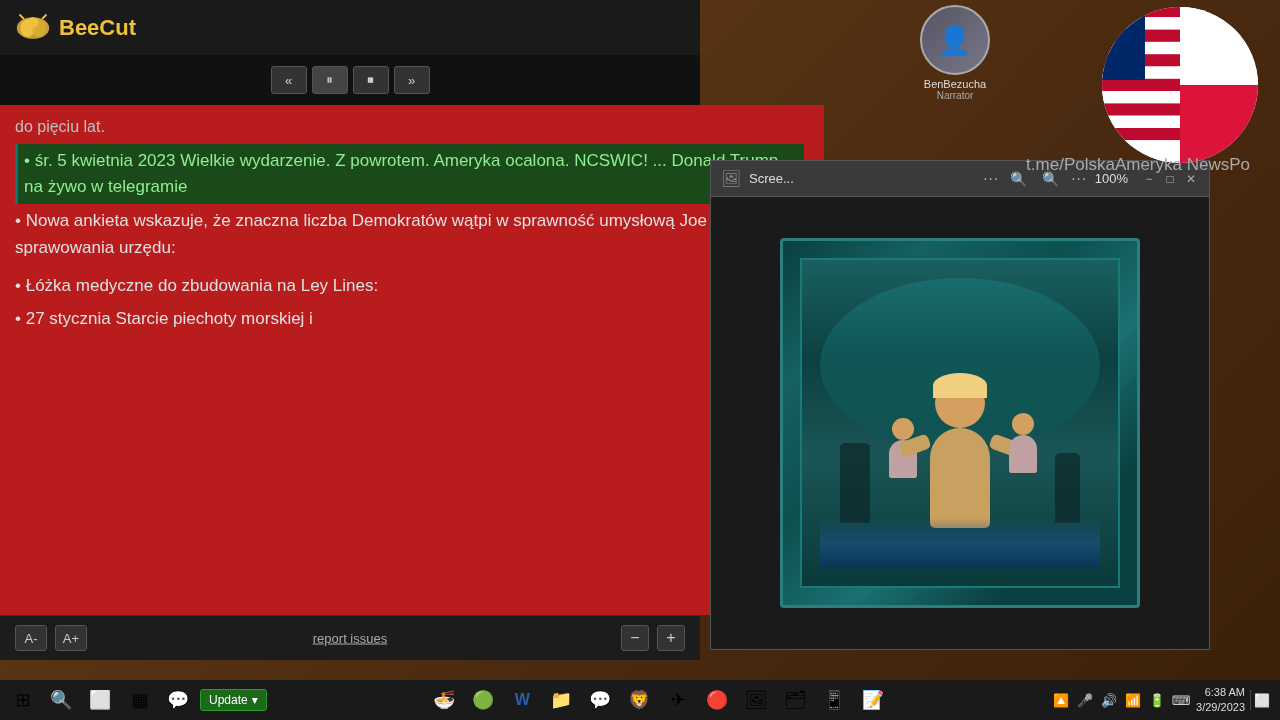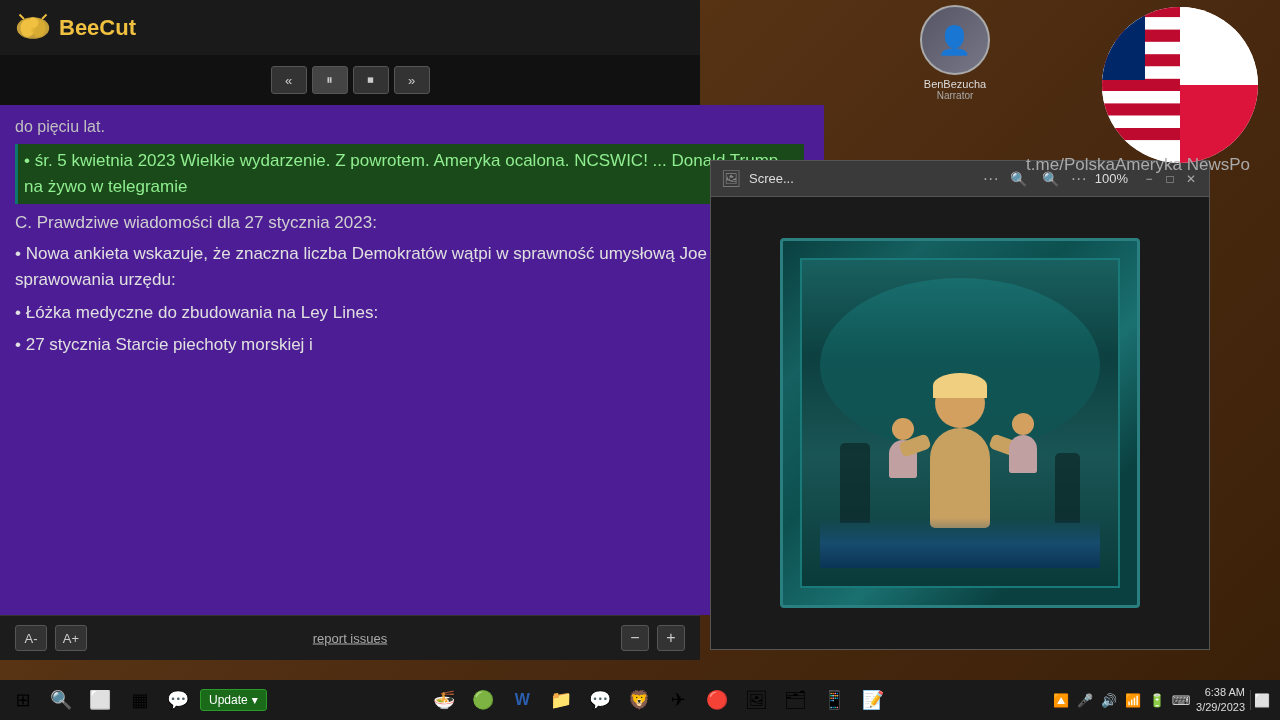--- a/index.html
+++ b/index.html
@@ -84,21 +84,21 @@
       background: #444;
     }
 
     
     .text-panel {
       position: absolute;
       top: 105px;
       left: 0;
       width: 824px;
       height: 510px;
-      background: #4c1d95;
+      background: #b91c1c;
       overflow: hidden;
       z-index: 10;
     }
 
     .text-panel-inner {
       padding: 10px 15px;
       color: #e0e0e0;
       font-size: 17px;
       line-height: 1.55;
       font-family: 'Segoe UI', Arial, sans-serif;
@@ -593,23 +593,22 @@
   <div class="media-btn">«</div>
   <div class="media-btn pause">⏸</div>
   <div class="media-btn">⏹</div>
   <div class="media-btn">»</div>
 </div>
 
 <div class="text-panel">
   <div class="text-panel-inner">
     <p class="cut-text">do pięciu lat.</p>
     <p style="background:#1a4a1a; padding:4px 6px; color:#90ee90; margin:4px 0; border-left:3px solid #0f766e;">• śr. 5 kwietnia 2023 Wielkie wydarzenie. Z powrotem. Ameryka ocalona. NCSWIC! ... Donald Trump na żywo w telegramie</p>
-    <p class="section-header">C. Prawdziwe wiadomości dla 27 stycznia 2023:</p>
     <p>• Nowa ankieta wskazuje, że znaczna liczba Demokratów wątpi w sprawność umysłową Joe Bidena do sprawowania urzędu:</p>
-    <p style="margin-top:6px;">• Łóżka medyczne do zbudowania na Ley Lines:</p>
+    <p style="margin-top:12px;">• Łóżka medyczne do zbudowania na Ley Lines:</p>
     <p style="margin-top:6px;">• 27 stycznia Starcie piechoty morskiej i</p>
   </div>
 </div>
 
 <div class="bottom-controls">
   <div class="font-controls">
     <div class="font-btn">A-</div>
     <div class="font-btn">A+</div>
   </div>
   <span class="report-issues">report issues</span>

